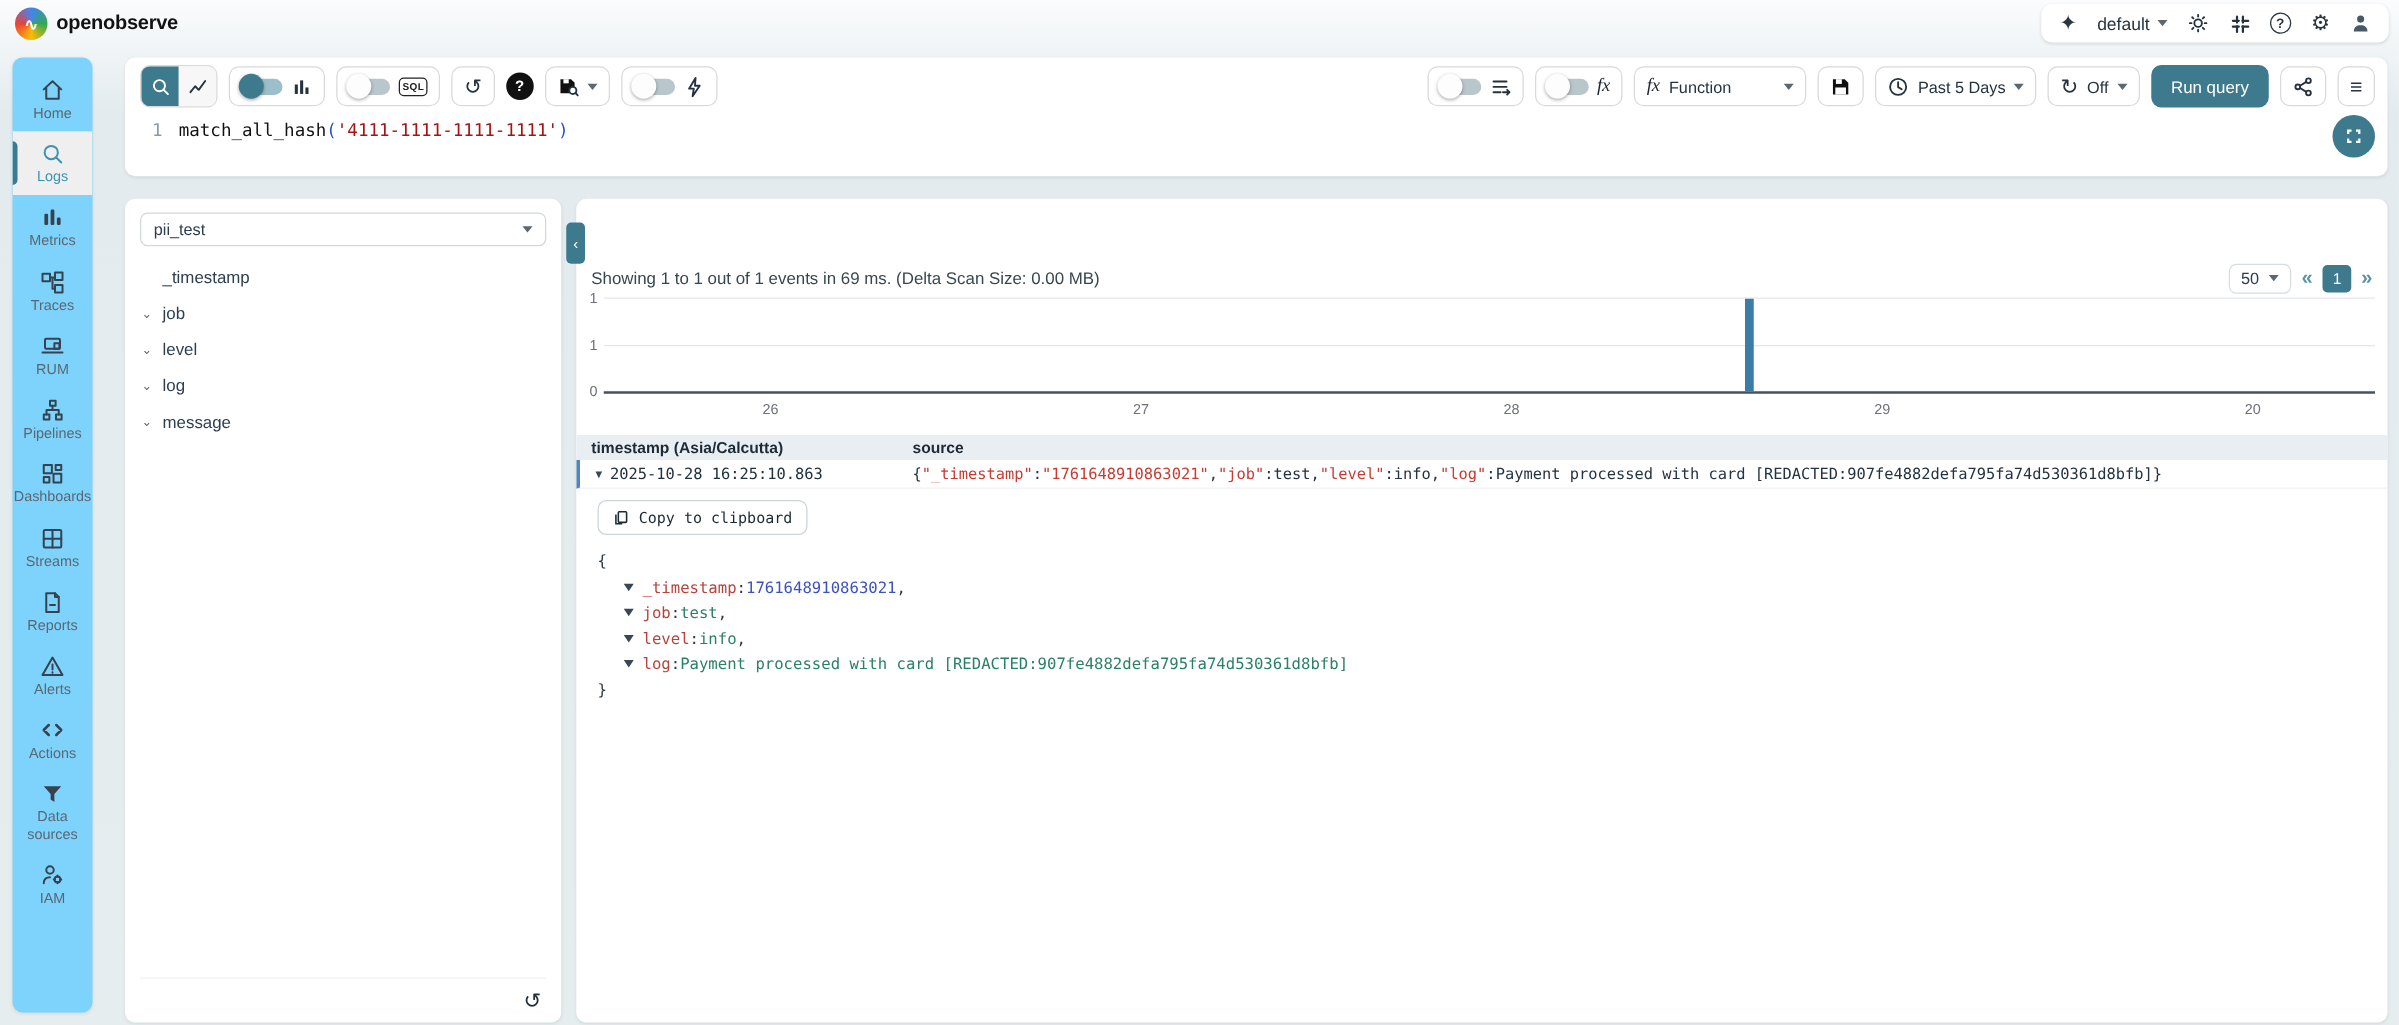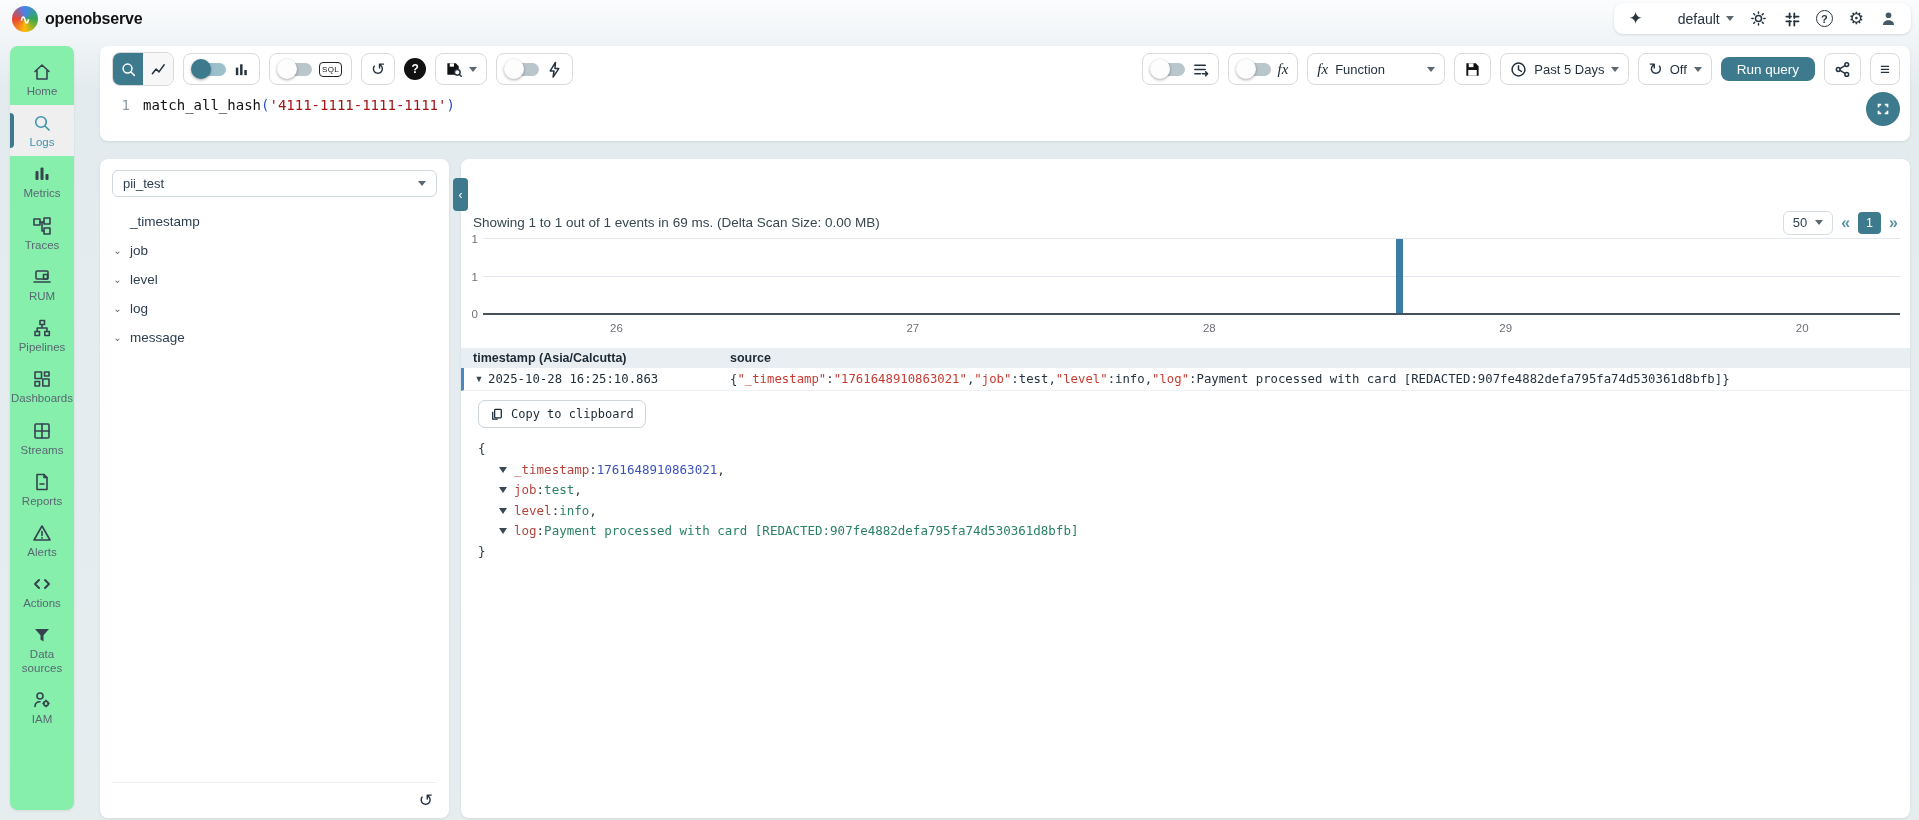--- a/index.html
+++ b/index.html
@@ -10,27 +10,27 @@
   
   .topbar { position:absolute; left:0; top:0; width:1919px; height:38px; display:flex; align-items:center; }
   .brand { display:flex; align-items:center; gap:7px; padding-left:12px; }
   .logo { width:26px; height:26px; border-radius:50%;
     background:conic-gradient(#4285f4,#34a853,#fbbc05,#ea4335,#4285f4);
     display:flex; align-items:center; justify-content:center; color:#fff; font-weight:bold; font-size:13px; }
   .brand-name { font-size:16px; font-weight:800; color:#121212; letter-spacing:-0.2px; }
   .top-right { position:absolute; right:8px; top:3px; height:31px; background:#fff; border-radius:9px;
     box-shadow:0 1px 3px rgba(0,0,0,.12); display:flex; align-items:center; gap:16px; padding:0 14px; }
   .top-ic { font-size:17px; color:#2a3640; line-height:1; cursor:pointer; }
-  .org-select { display:flex; align-items:center; gap:6px; font-size:14px; color:#253341; cursor:pointer;margin-left:19px; }
+  .org-select { display:flex; align-items:center; gap:6px; font-size:14px; color:#253341; cursor:pointer; }
   .caret { width:0; height:0; border-left:4px solid transparent; border-right:4px solid transparent; border-top:5px solid #5c6770; display:inline-block; }
   .help-ring { width:17px; height:17px; border:1.6px solid #2a3640; border-radius:50%; font-size:11px; font-weight:bold;
     display:flex; align-items:center; justify-content:center; color:#2a3640; }
 
   
-  .sidebar { position:absolute; left:10px; top:46px; width:64px; height:764px; background:#86efac; border-radius:8px;
+  .sidebar { position:absolute; left:10px; top:46px; width:64px; height:764px; background:#7dd3fc; border-radius:8px;
     box-shadow:0 1px 3px rgba(0,0,0,.08); padding-top:8px; overflow:hidden; }
   .side-item { position:relative; display:flex; flex-direction:column; align-items:center; padding:8px 2px 7px; cursor:pointer; }
   .side-item .lbl { font-size:11.5px; color:#5a6772; margin-top:3px; text-align:center; line-height:1.15; }
   .side-item svg { width:20px; height:20px; stroke:#36434f; fill:none; stroke-width:1.6; stroke-linecap:round; stroke-linejoin:round; }
   .side-item.active { background:#efefef; }
   .side-item.active::before { content:""; position:absolute; left:0; top:8px; bottom:8px; width:4px; background:#3d7a8e; border-radius:0 4px 4px 0; }
   .side-item.active .lbl { color:#3d93af; }
   .side-item.active svg { stroke:#3d93af; }
   .fillicon { fill:#36434f !important; stroke:none !important; }
 
@@ -41,27 +41,27 @@
   .seg { display:flex; border:1px solid #d9d9d9; border-radius:8px; overflow:hidden; }
   .segbtn { width:30px; height:32px; background:#f7f7f7; border:none; display:flex; align-items:center; justify-content:center; cursor:pointer; }
   .segbtn.active { background:#3d7a8e; }
   .pill { height:32px; background:#fff; border:1px solid #d9d9d9; border-radius:8px; display:flex; align-items:center; gap:7px;
     padding:0 9px; font-size:13px; color:#253341; cursor:pointer; }
   .toggle { width:33px; height:13px; border-radius:7px; background:#b9c6cc; position:relative; flex:0 0 auto; }
   .toggle .knob { position:absolute; left:-2px; top:-4px; width:20px; height:20px; border-radius:50%; background:#fdfdfd;
     box-shadow:0 1px 3px rgba(0,0,0,.35); }
   .toggle.on { background:#9cc0cb; }
   .toggle.on .knob { background:#3d7a8e; }
-  .sqlbadge { font-size:8px; font-weight:normal; border:1.4px solid #222; border-radius:4px; padding:2px 2px; color:#222; letter-spacing:.3px; }
+  .sqlbadge { font-size:8px; font-weight:bold; border:1.4px solid #222; border-radius:4px; padding:2px 2px; color:#222; letter-spacing:.3px; }
   .uic { font-size:17px; color:#253341; line-height:1; }
   .circle-help { width:22px; height:22px; border-radius:50%; background:#111; color:#fff; font-size:12px; font-weight:bold;
     border:none; display:flex; align-items:center; justify-content:center; cursor:pointer; }
   .tspacer { flex:1; }
   .fx { font-family:"Liberation Serif", serif; font-style:italic; font-size:15px; color:#1c2530; }
-  .run-btn { height:24px; background:#3d7a8e; color:#fff; font-size:13.5px; border:none; border-radius:8px; padding:0 16px; cursor:pointer; }
+  .run-btn { height:34px; background:#3d7a8e; color:#fff; font-size:13.5px; border:none; border-radius:8px; padding:0 16px; cursor:pointer; }
   .tb-svg { width:17px; height:17px; stroke:#253341; fill:none; stroke-width:1.6; stroke-linecap:round; stroke-linejoin:round; }
 
   
   .editor { position:relative; display:flex; padding:9px 8px 0 8px; font-family:"DejaVu Sans Mono", monospace; font-size:14px; }
   .gutter { width:22px; text-align:right; color:#8a9aa6; margin-right:13px; }
   .tok-fn { color:#111; } .tok-paren { color:#2a4fc9; } .tok-string { color:#a31515; }
   .editor-expand { position:absolute; right:10px; top:4px; width:34px; height:34px; border-radius:50%; background:#3d7a8e;
     border:none; display:flex; align-items:center; justify-content:center; cursor:pointer; }
 
   

